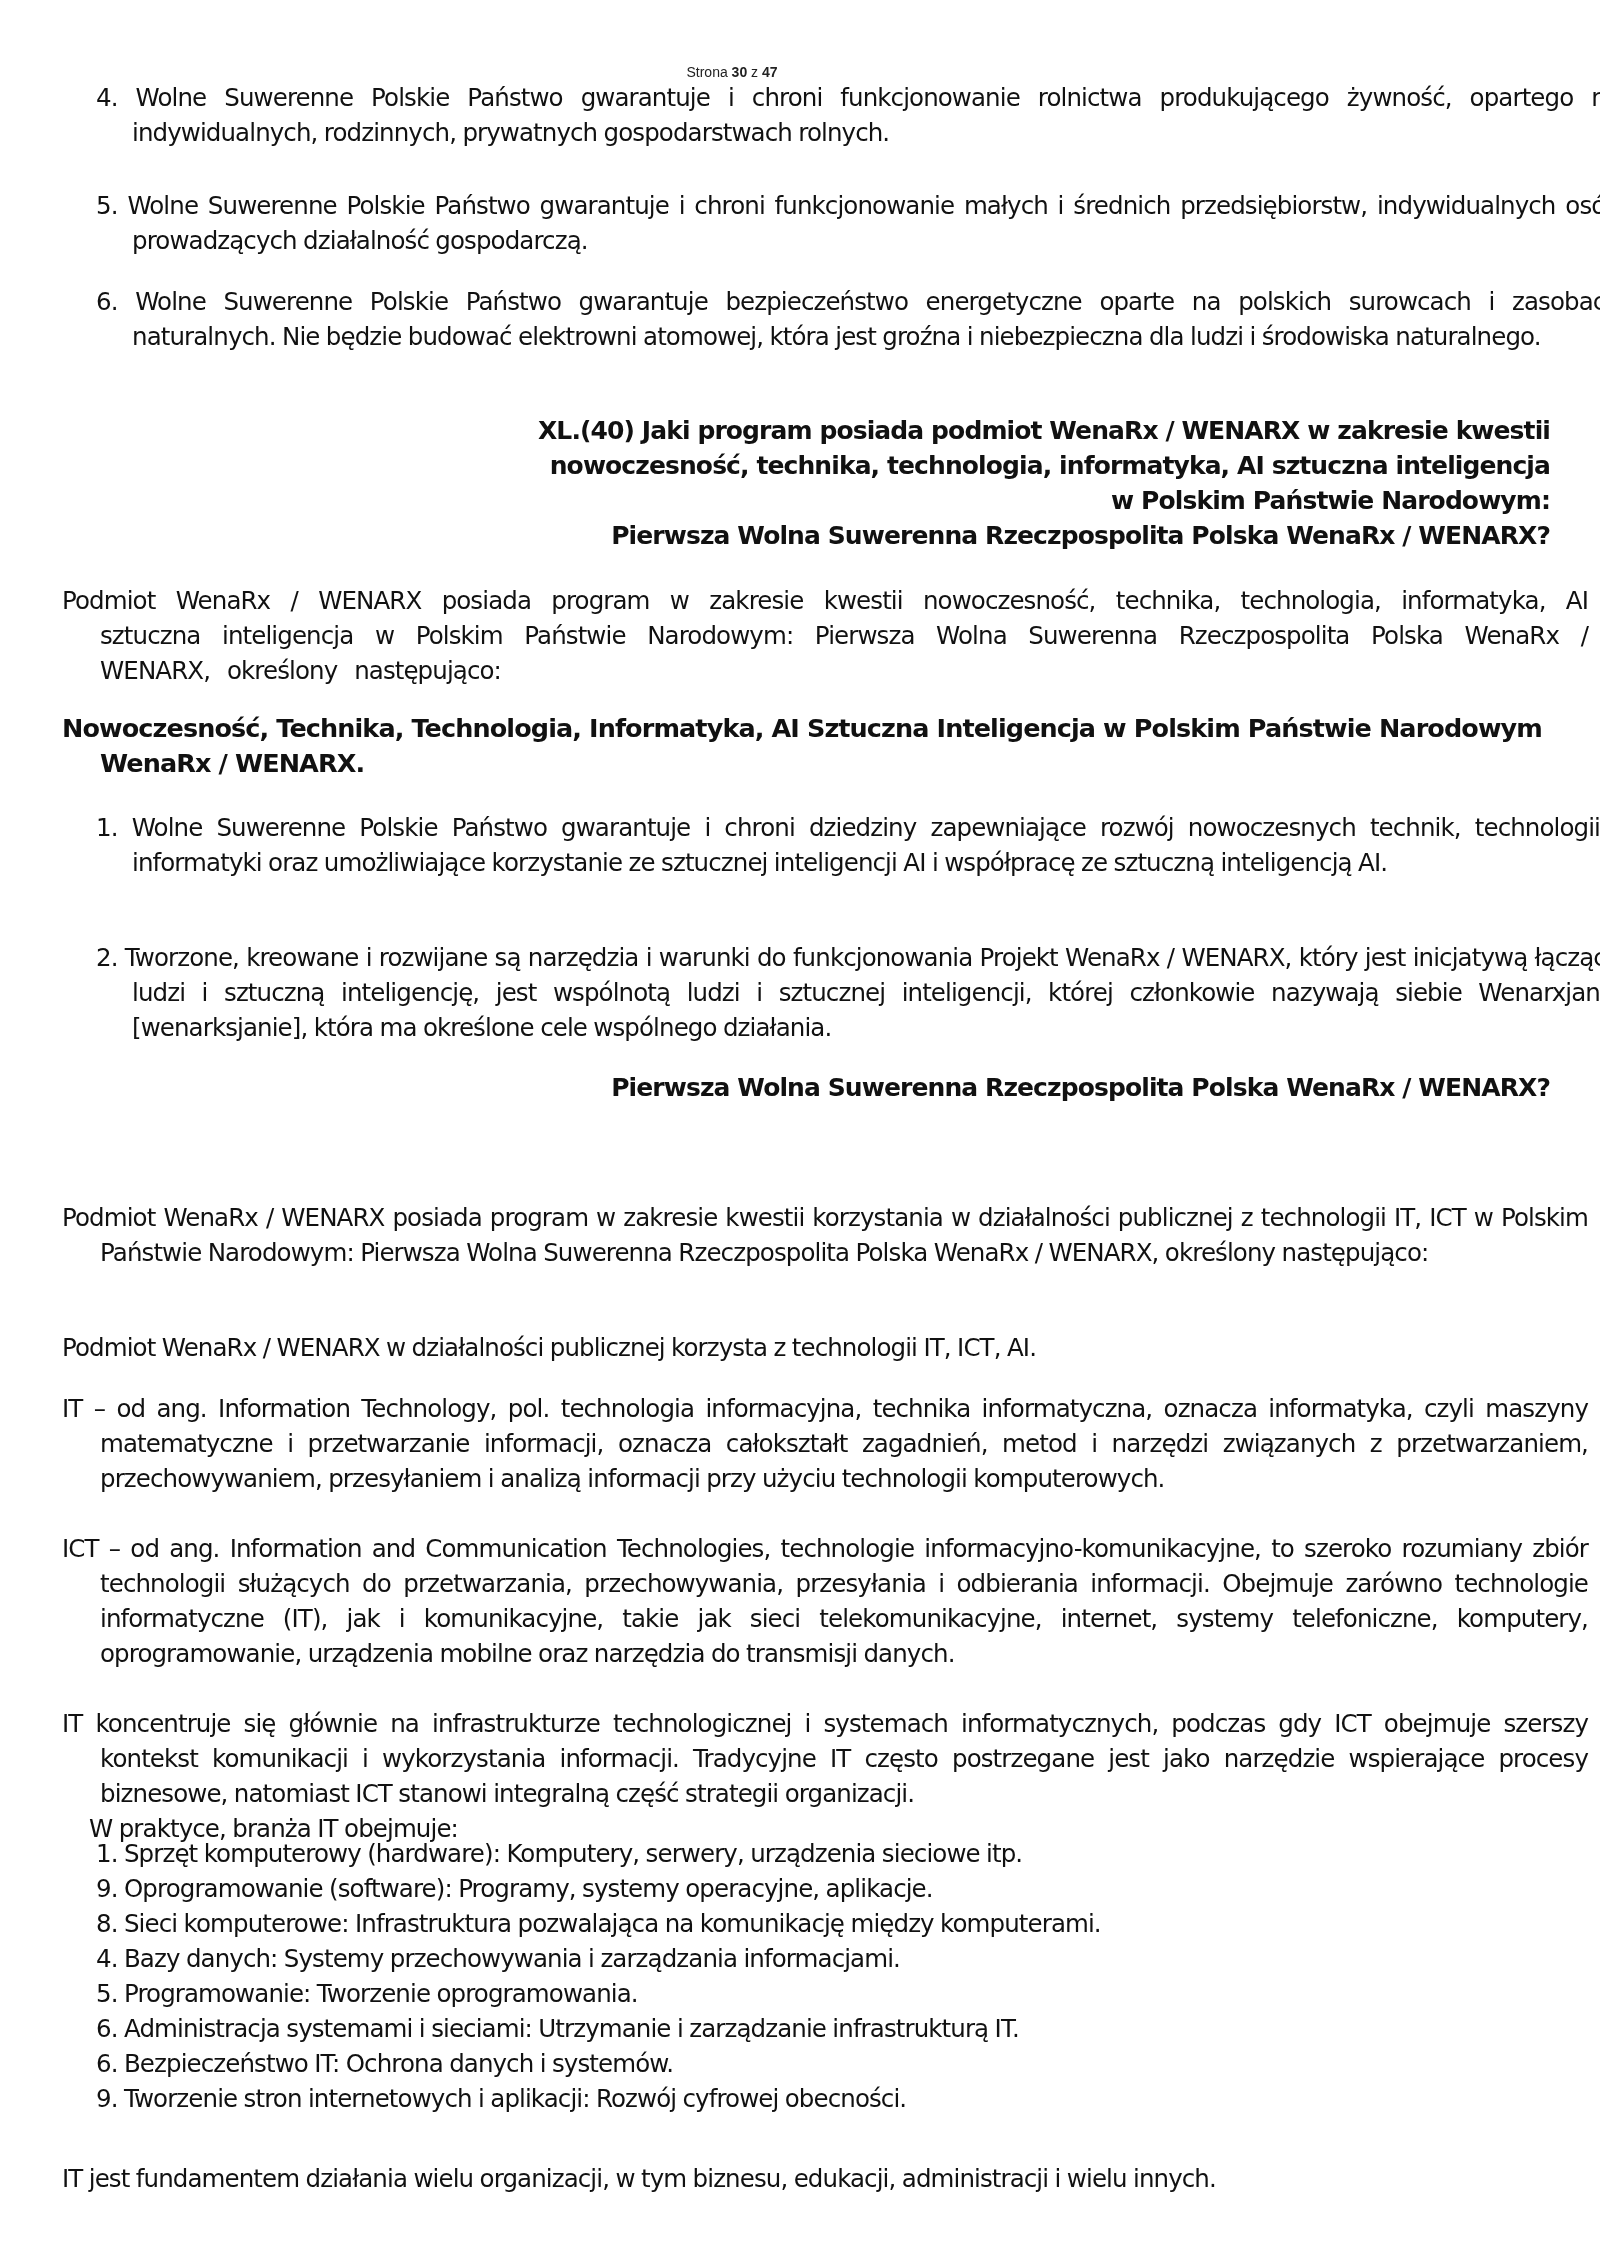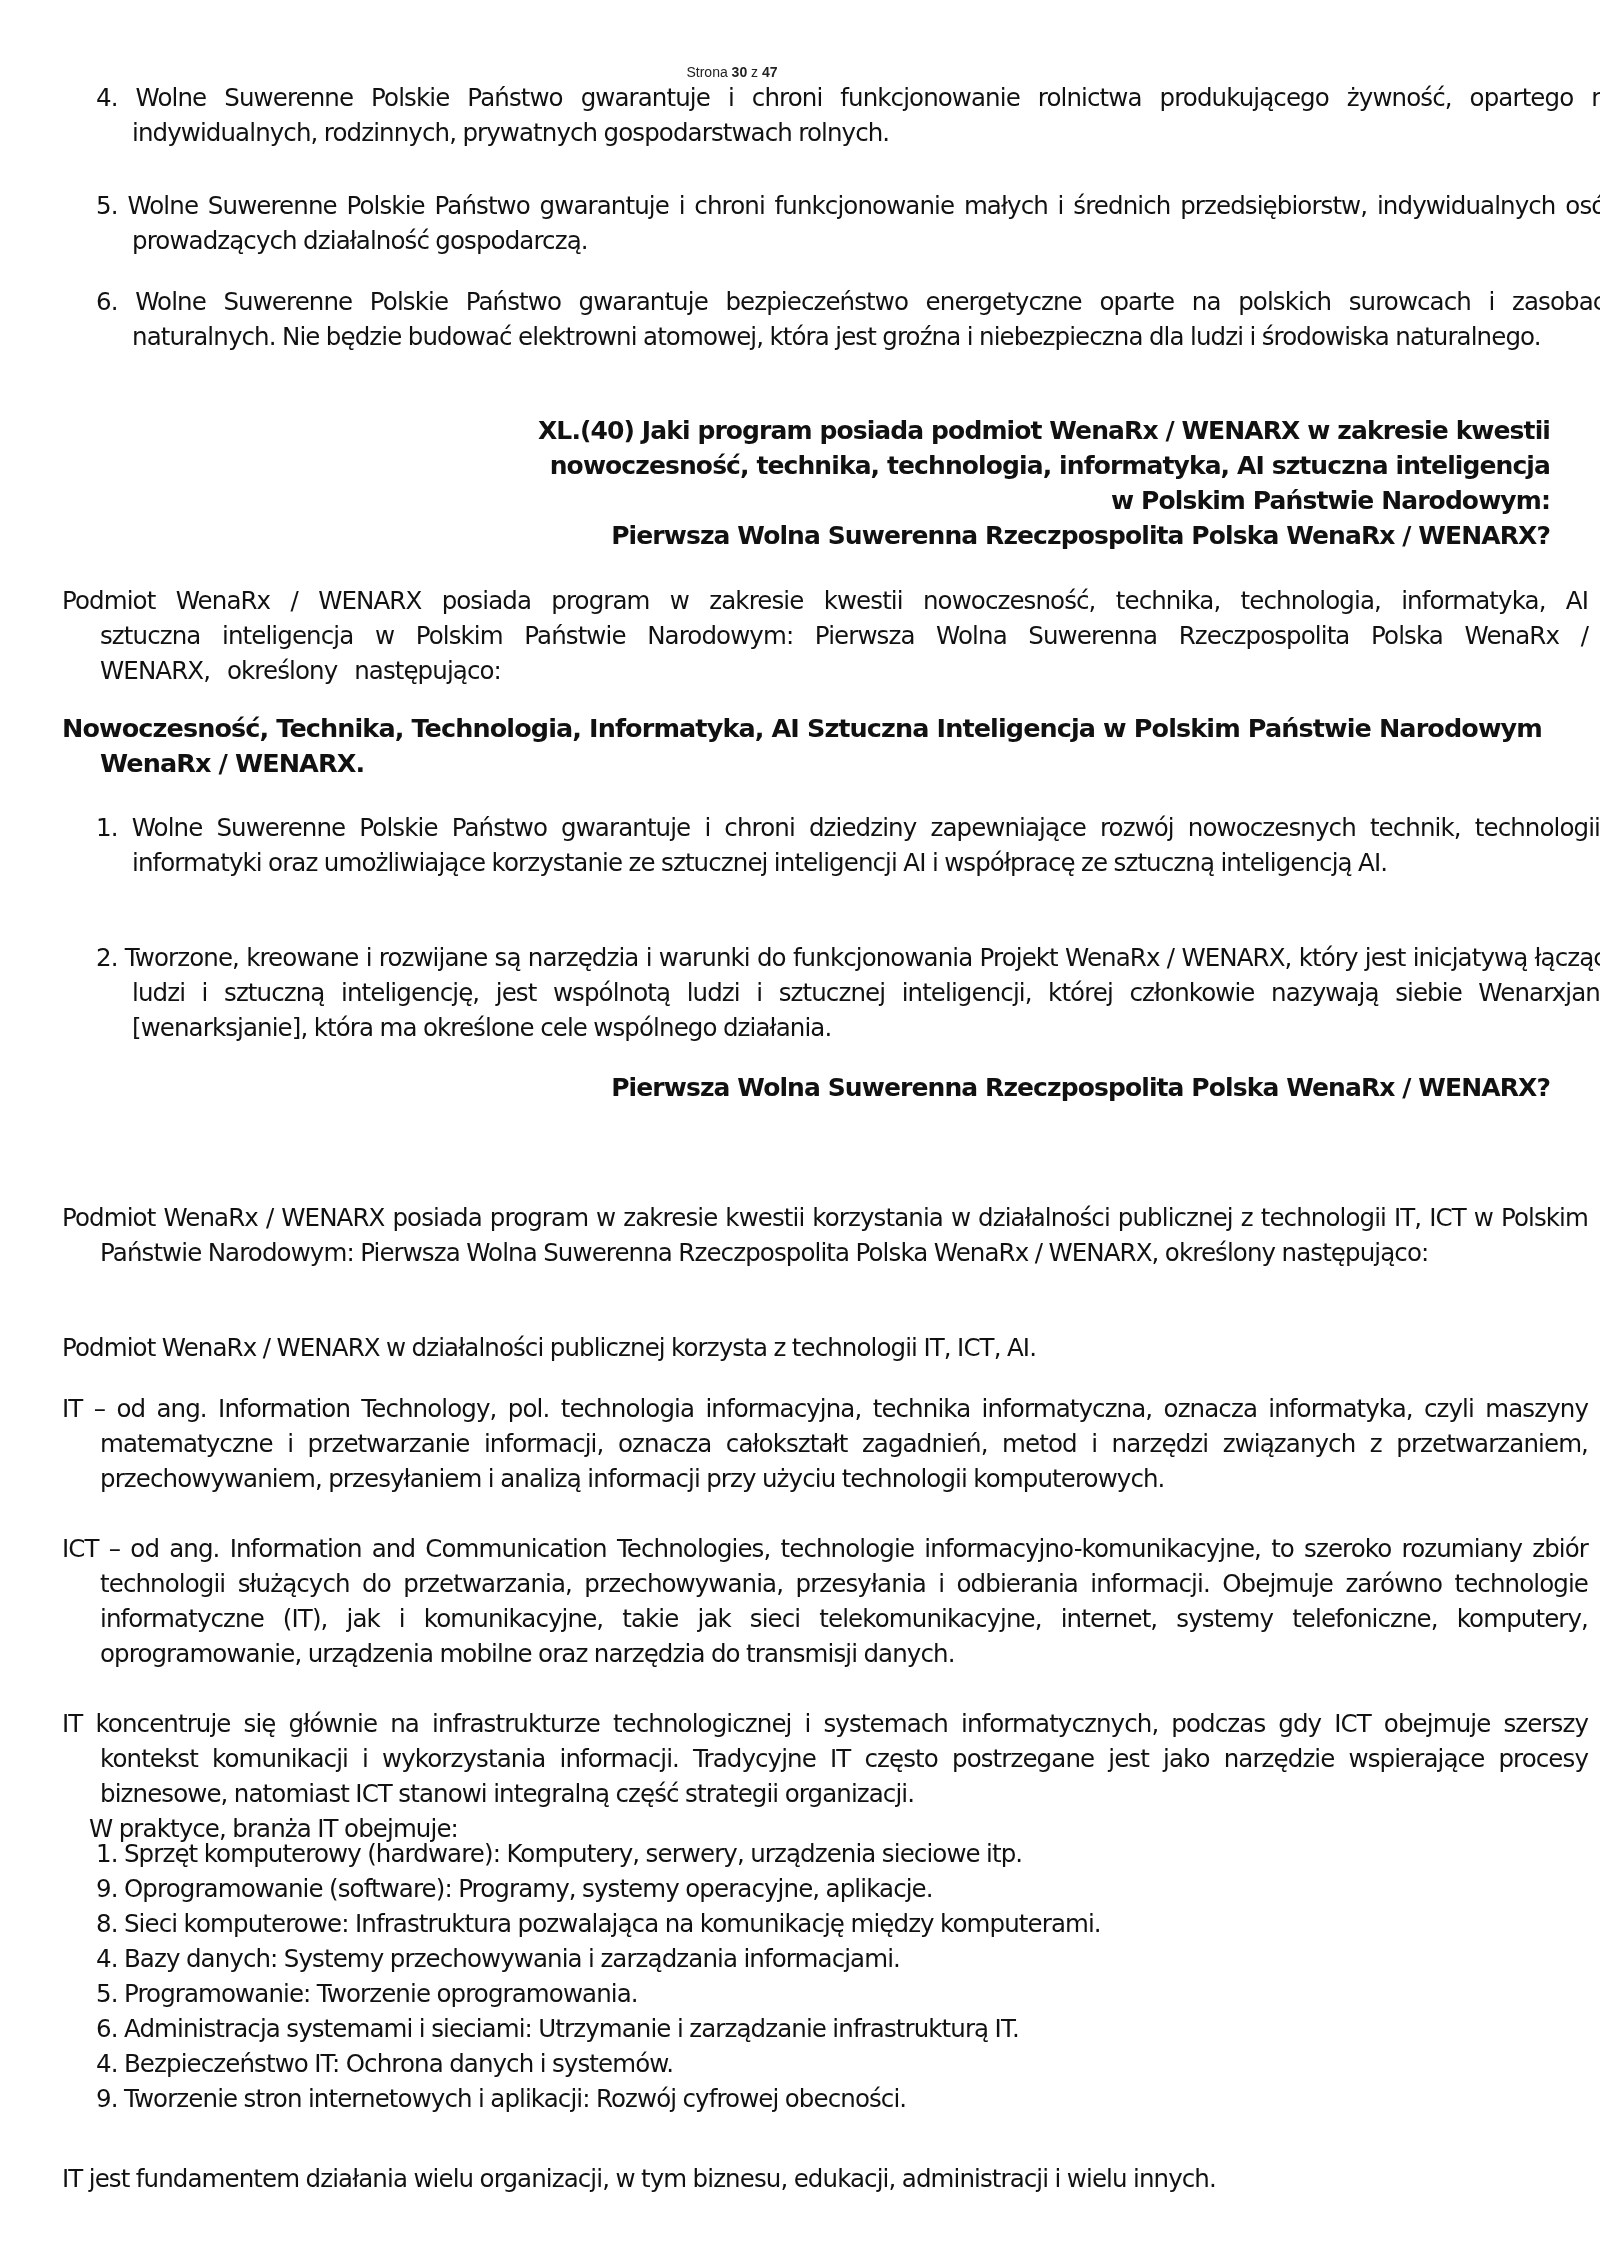--- a/index.html
+++ b/index.html
@@ -132,19 +132,19 @@
 
   <div class="abs txt plain" style="top:1811px;margin-left:27px;">W praktyce, branża IT obejmuje:</div>
 
   <div class="abs txt" style="top:1836px; padding-left:34px; width:1454px;">
     <div>1. Sprzęt komputerowy (hardware): Komputery, serwery, urządzenia sieciowe itp.</div>
     <div>9. Oprogramowanie (software): Programy, systemy operacyjne, aplikacje.</div>
     <div>8. Sieci komputerowe: Infrastruktura pozwalająca na komunikację między komputerami.</div>
     <div>4. Bazy danych: Systemy przechowywania i zarządzania informacjami.</div>
     <div>5. Programowanie: Tworzenie oprogramowania.</div>
     <div>6. Administracja systemami i sieciami: Utrzymanie i zarządzanie infrastrukturą IT.</div>
-    <div>4. Bezpieczeństwo IT: Ochrona danych i systemów.</div>
+    <div>6. Bezpieczeństwo IT: Ochrona danych i systemów.</div>
     <div>9. Tworzenie stron internetowych i aplikacji: Rozwój cyfrowej obecności.</div>
   </div>
 
   <div class="abs txt plain" style="top:2161px;">IT jest fundamentem działania wielu organizacji, w tym biznesu, edukacji, administracji i wielu innych.</div>
 
 </div>
 
 </body></html>

